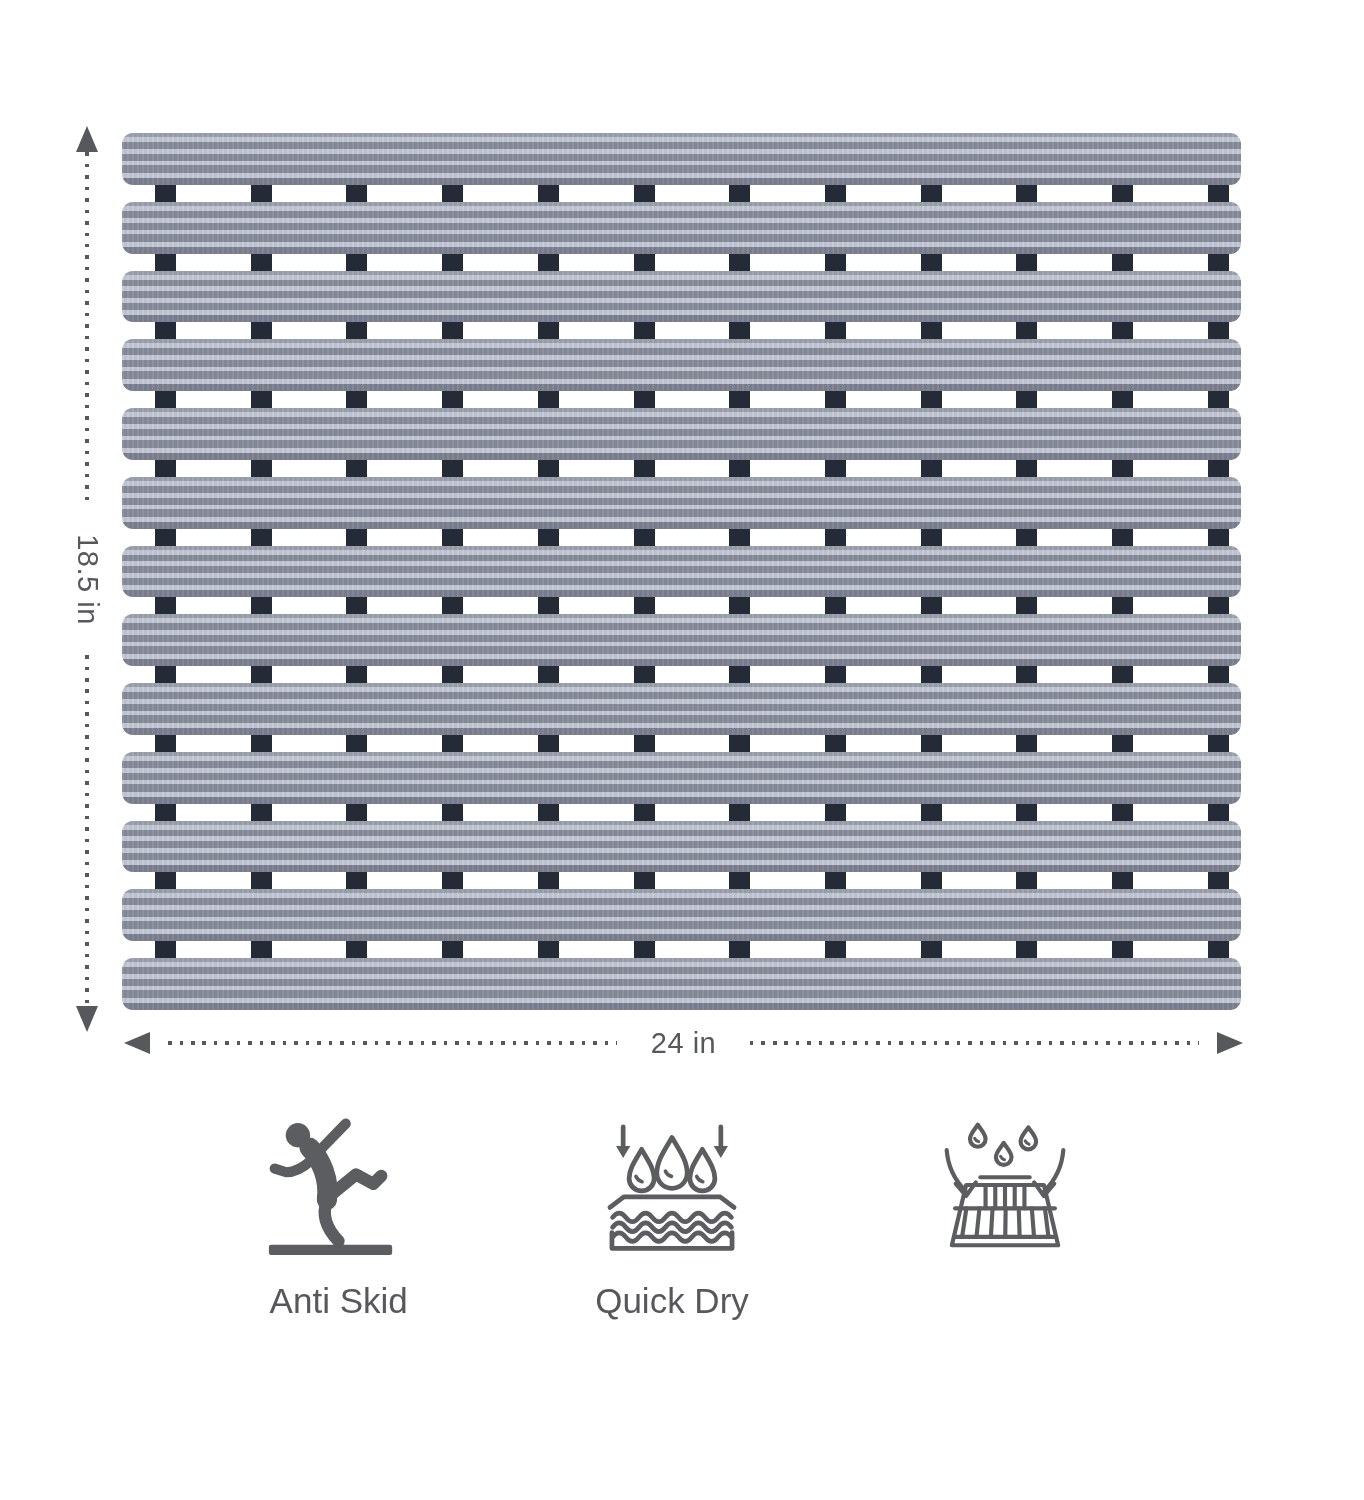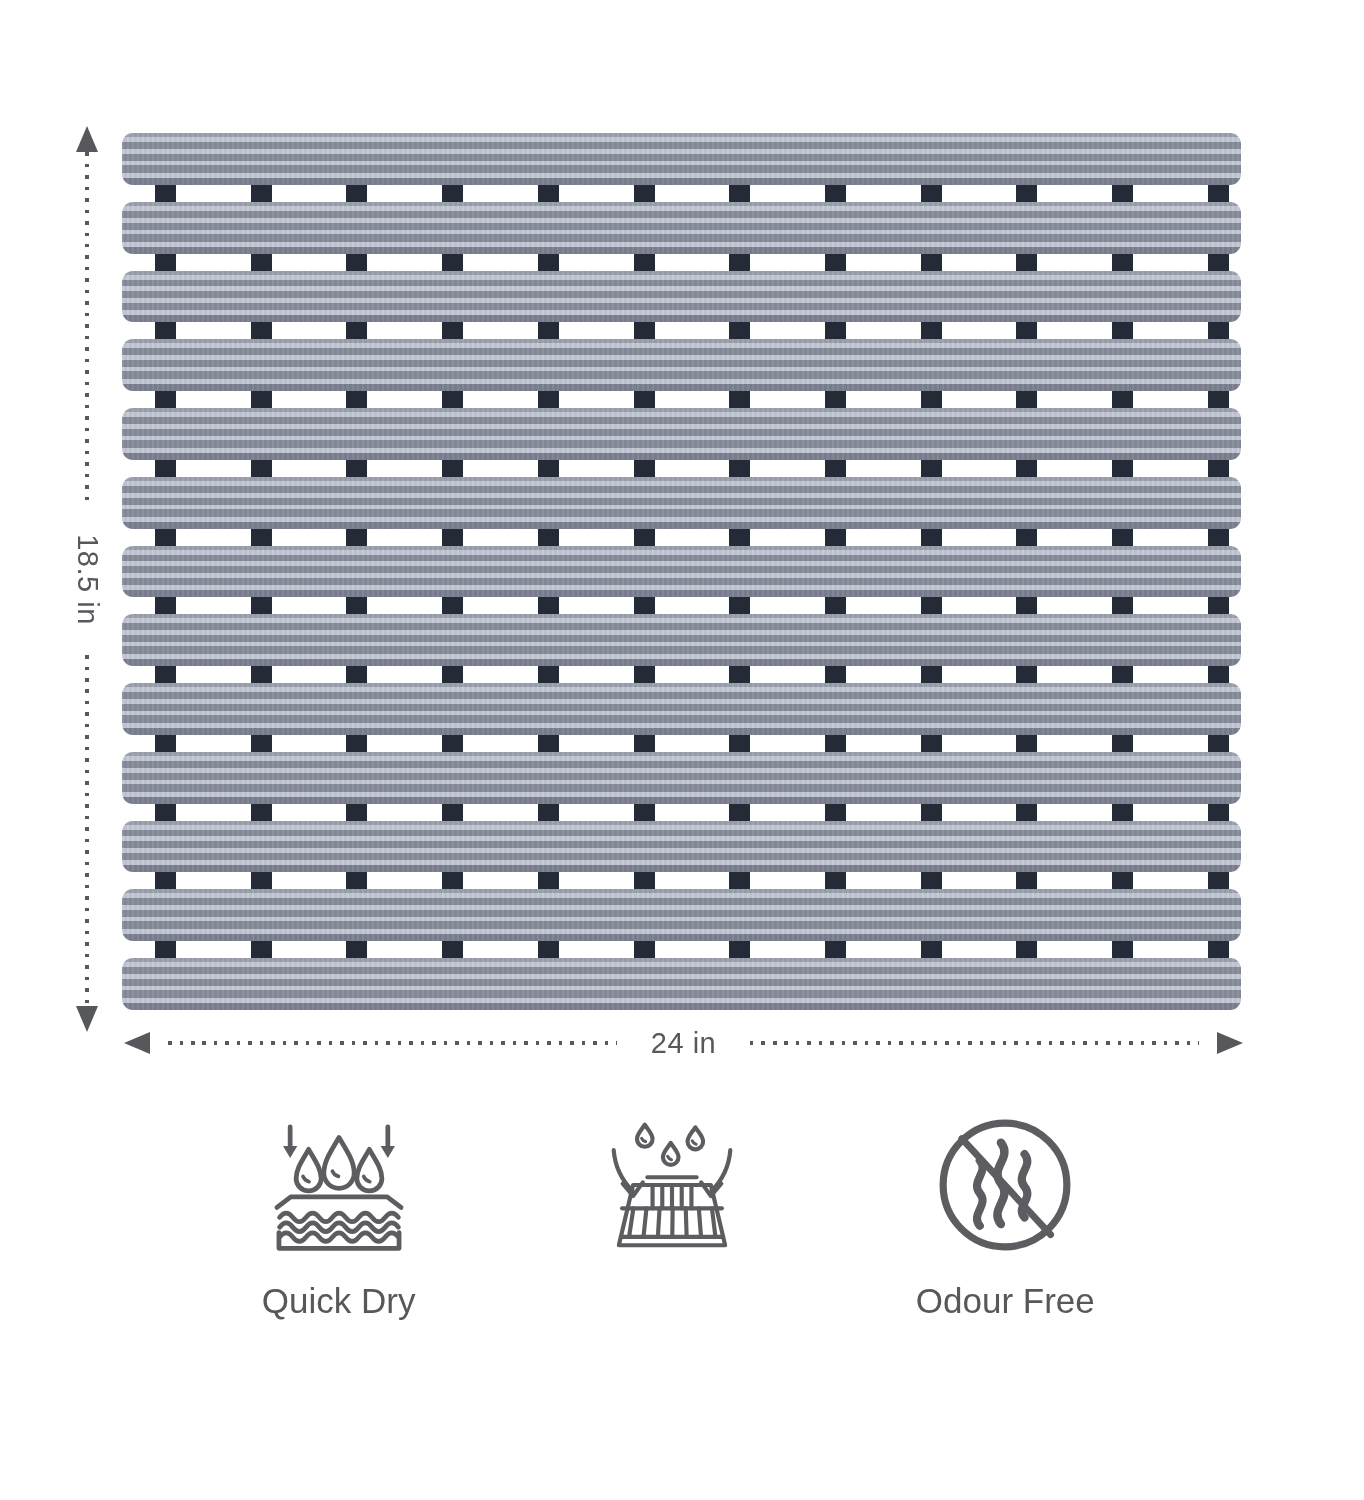--- a/index.html
+++ b/index.html
@@ -282,20 +282,36 @@
   <div class="hdim">
     <div class="tri left"></div>
     <div class="dots-h"></div>
     <span class="dim-label hlabel">24 in</span>
     <div class="dots-h"></div>
     <div class="tri right"></div>
   </div>
 
   <div class="features">
 
+    <div class="feature">
+      <div class="icon-box">
+        <svg width="145" height="138" viewBox="0 0 100 95">
+          <g fill="none" stroke="currentColor" stroke-linecap="round" stroke-linejoin="round">
+            <path d="M30 21 C38 29 44 43 42 57" stroke-width="14"></path>
+            <path d="M31 30 Q22 38 14 38 L6 35.5" stroke-width="7"></path>
+            <path d="M36 24 L55 4.5" stroke-width="7"></path>
+            <path d="M42 56 L62 39.5 L74 46 L79.5 40.5" stroke-width="8.5"></path>
+            <path d="M42 58 C38.5 67 41 76 50 85.5" stroke-width="8.5"></path>
+          </g>
+          <circle cx="22" cy="12.5" r="8.4" fill="currentColor"></circle>
+          <rect x="2" y="88" width="85" height="7" rx="1.5" fill="currentColor"></rect>
+        </svg>
+      </div>
+      <div class="feature-label">Anti Skid</div>
+    </div>
 
     <div class="feature">
       <div class="icon-box">
         <svg width="132" height="140" viewBox="0 0 100 106">
           <g fill="none" stroke="currentColor" stroke-width="3.6" stroke-linecap="round" stroke-linejoin="round">
             <path d="M13 9 V23"></path>
             <path d="M87 9 V23"></path>
             <path d="M50 17 C55.5 26.5 61.5 34.5 61.5 44 A11.5 11.5 0 0 1 38.5 44 C38.5 34.5 44.5 26.5 50 17 Z"></path>
             <path d="M27 26 C31.5 34 36.5 40.5 36.5 48 A9.5 9.5 0 0 1 17.5 48 C17.5 40.5 22.5 34 27 26 Z"></path>
             <path d="M73 26 C77.5 34 82.5 40.5 82.5 48 A9.5 9.5 0 0 1 63.5 48 C63.5 40.5 68.5 34 73 26 Z"></path>
@@ -333,29 +349,15 @@
             <path d="M20 54 H80 L91 100.5 H9 Z"></path>
             <path d="M11.5 94 H88.5"></path>
             <path d="M11.5 72 H88.5"></path>
             <path d="M35 54 V72 M42.5 54 V72 M50 54 V72 M57.5 54 V72 M65 54 V72"></path>
             <path d="M20.2 72 L16.9 94 M30.3 72 L28 94 M40.4 72 L39.1 94 M50.5 72 L50.2 94 M60.6 72 L61.3 94 M70.7 72 L72.4 94 M80.8 72 L83.5 94"></path>
           </g>
         </svg>
       </div>
     </div>
 
-    <div class="feature">
-      <div class="icon-box">
-        <svg width="140" height="140" viewBox="7 7 86 86">
-          <g fill="none" stroke="currentColor" stroke-linecap="round">
-            <circle cx="50" cy="50" r="38" stroke-width="4.4"></circle>
-            <path d="M23.5 21.5 L78 80.5" stroke-width="4.2"></path>
-            <path d="M47.5 24 c7.5 9.5 -7.5 15.5 0 25 c7.5 9.5 -7.5 15.5 0 25" stroke-width="5.2"></path>
-            <path d="M34.5 35 c6 7.5 -6 12.5 0 20 c6 7.5 -6 12.5 0 20" stroke-width="5"></path>
-            <path d="M62 31 c6 7.5 -6 12.5 0 20 c6 7.5 -6 12.5 0 19" stroke-width="5"></path>
-          </g>
-        </svg>
-      </div>
-      <div class="feature-label">Odour Free</div>
-    </div>
 
   </div>
 </div>
 
 </body></html>

